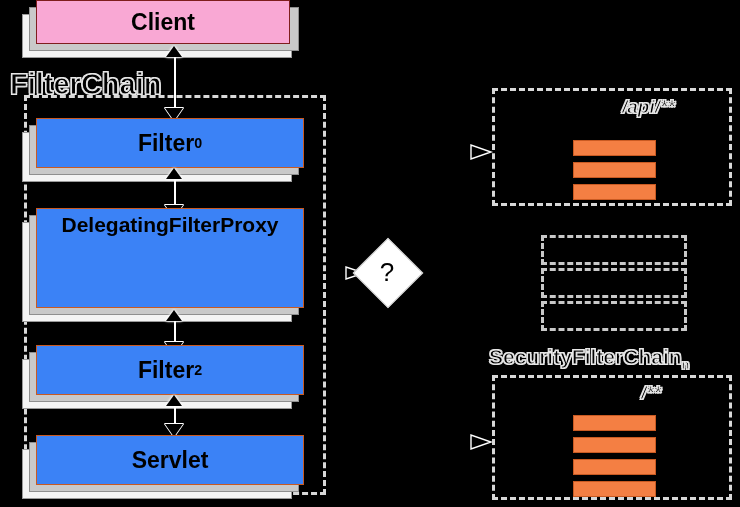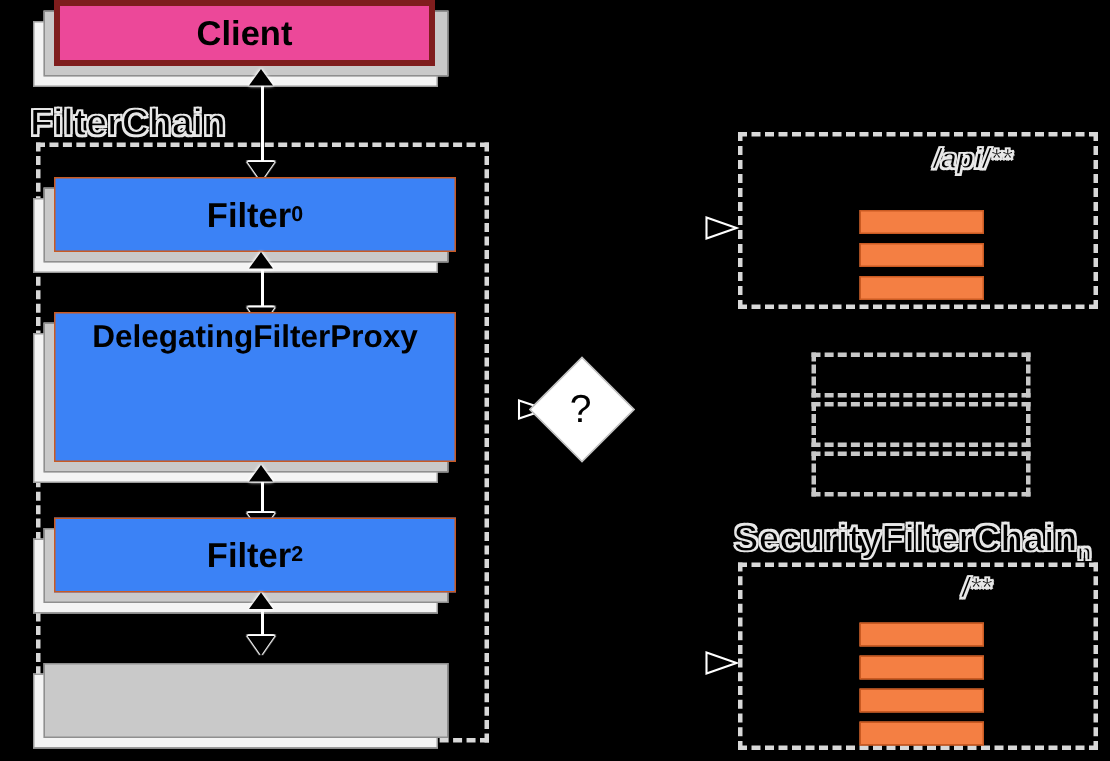--- a/index.html
+++ b/index.html
@@ -36,21 +36,21 @@
     box-sizing: border-box;
     display: flex;
     align-items: center;
     justify-content: center;
     font-weight: bold;
     color: #000000;
     letter-spacing: 0px;
   }
 
   .orange   { background:#3b82f6; border:1px solid #c95a22; }
-  .purple   { background:#ec4899; border:4px solid #7f1d1d; }
+  .purple   { background:#f9a8d4; border:1px solid #7f1d1d; }
 
   .boxface .lbl { line-height: 1; }
   .sub { font-size: 0.62em; vertical-align: sub; font-weight: bold; }
 
   
   .hatch {
     position: absolute;
     background:
       repeating-linear-gradient(
         45deg,
@@ -142,21 +142,21 @@
     display:flex; align-items:center; justify-content:center;
   }
 </style>
 </head>
 <body>
 
 <div id="canvas">
 
   <div class="dashed" style="left:24px; top:95px; width:302px; height:400px;"></div>
 
-  <div class="outline-text" style="left:20px; top:68px; font-size:25px;">FilterChain</div>
+  <div class="outline-text" style="left:10px; top:68px; font-size:29px;">FilterChain</div>
 
   <div class="stack" style="left:22px; top:0px; width:292px; height:58px;">
     <div class="sheet s1" style="width:270px; height:44px;"></div>
     <div class="sheet s2" style="width:270px; height:44px;"></div>
     <div class="boxface purple" style="width:254px; height:44px; font-size:23px;">
       <span class="lbl">Client</span>
     </div>
   </div>
 
   <div class="vline" style="left:174px; top:50px; height:68px;"></div>
@@ -197,20 +197,23 @@
     </div>
   </div>
 
   <div class="vline" style="left:174px; top:399px; height:36px;"></div>
   <div class="arrow-up-solid" style="left:166px; top:395px;"></div>
   <div class="arrow-down-hollow" style="left:165px; top:424px;"></div>
 
   <div class="stack" style="left:22px; top:435px; width:292px; height:58px;">
     <div class="sheet s1" style="width:270px; height:50px;"></div>
     <div class="sheet s2" style="width:270px; height:50px;"></div>
+    <div class="boxface orange" style="width:268px; height:50px; font-size:23px;">
+      <span class="lbl">Servlet</span>
+    </div>
   </div>
 
   <div class="tri-open" style="left:345px; top:263px;">
     <svg width="22" height="20" viewBox="0 0 22 20">
       <polygon points="1,4 1,16 19,10" fill="none" stroke="#ffffff" stroke-width="1.4"></polygon>
     </svg>
   </div>
   <div class="diamond" style="left:363px; top:248px; width:48px; height:48px;"></div>
   <div class="diamond-label" style="left:363px; top:248px; width:48px; height:48px; font-size:26px;">
     <span>?</span>
@@ -228,21 +231,21 @@
   <div class="outline-text italic" style="left:578px; top:96px; font-size:19px;">/api/**</div>
 
   <div class="minibar" style="left:573px; top:140px; width:83px; height:16px;"></div>
   <div class="minibar" style="left:573px; top:162px; width:83px; height:16px;"></div>
   <div class="minibar" style="left:573px; top:184px; width:83px; height:16px;"></div>
 
   <div class="dashed-thin" style="left:541px; top:235px; width:146px; height:30px;"></div>
   <div class="dashed-thin" style="left:541px; top:268px; width:146px; height:30px;"></div>
   <div class="dashed-thin" style="left:541px; top:301px; width:146px; height:30px;"></div>
 
-  <div class="outline-text" style="left:489px; top:345px; font-size:25px;">
+  <div class="outline-text" style="left:489px; top:345px; font-size:21px;">
     <span>SecurityFilterChain</span><span class="sub">n</span>
   </div>
 
   <div class="tri-open" style="left:470px; top:432px;">
     <svg width="24" height="20" viewBox="0 0 24 20">
       <polygon points="1,3 1,17 21,10" fill="none" stroke="#ffffff" stroke-width="1.4"></polygon>
     </svg>
   </div>
 
   <div class="dashed" style="left:492px; top:375px; width:240px; height:125px;"></div>

